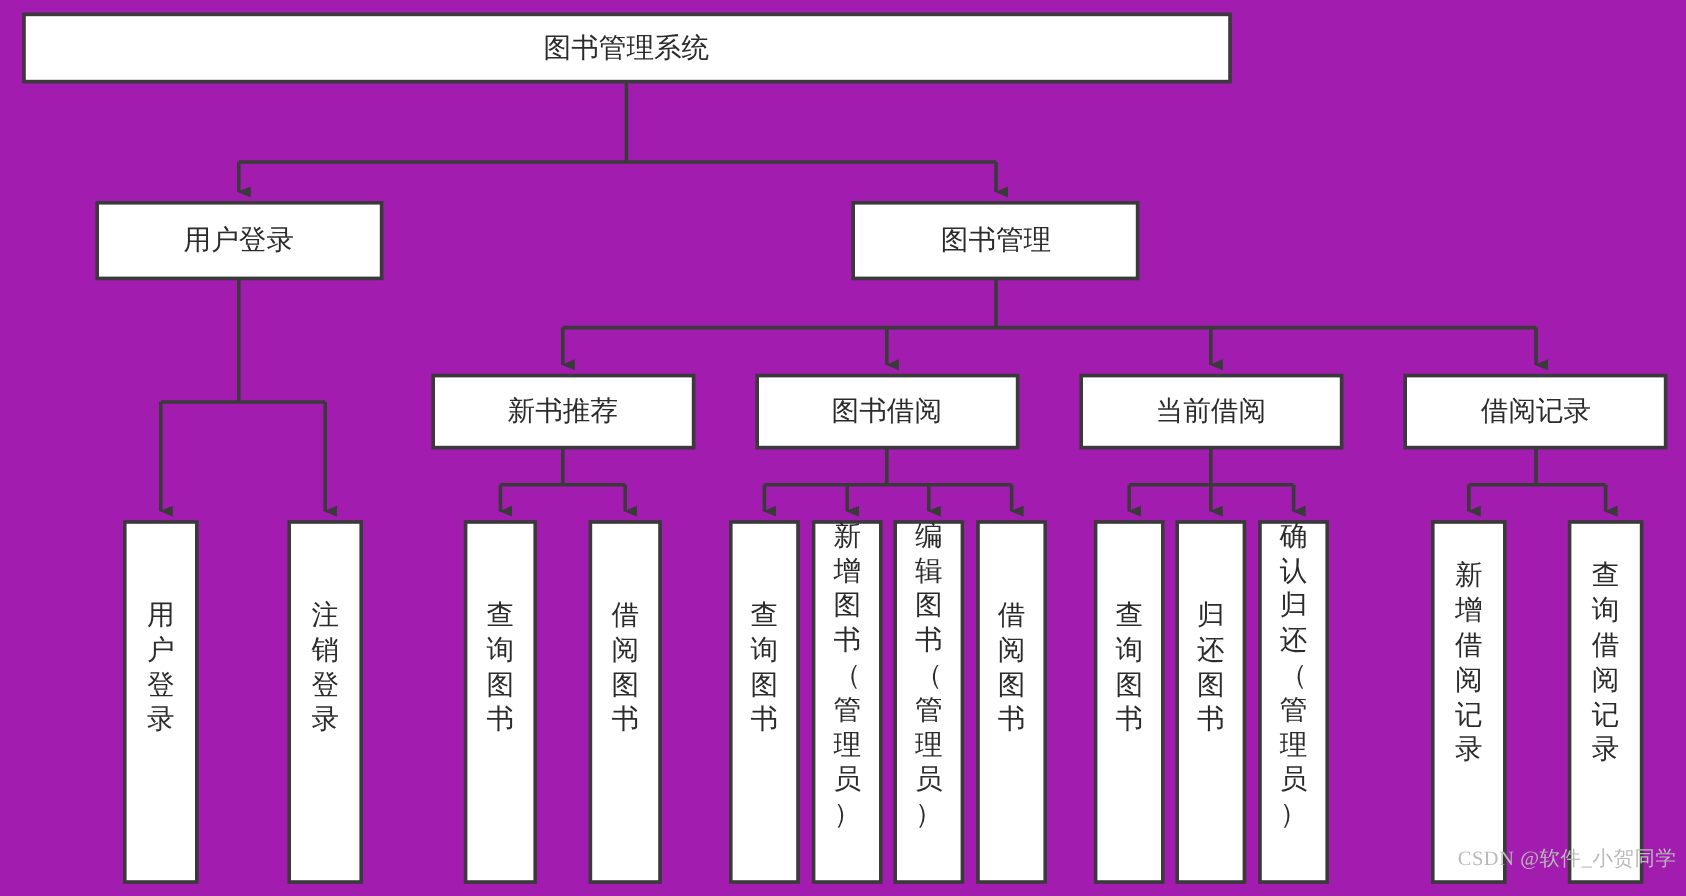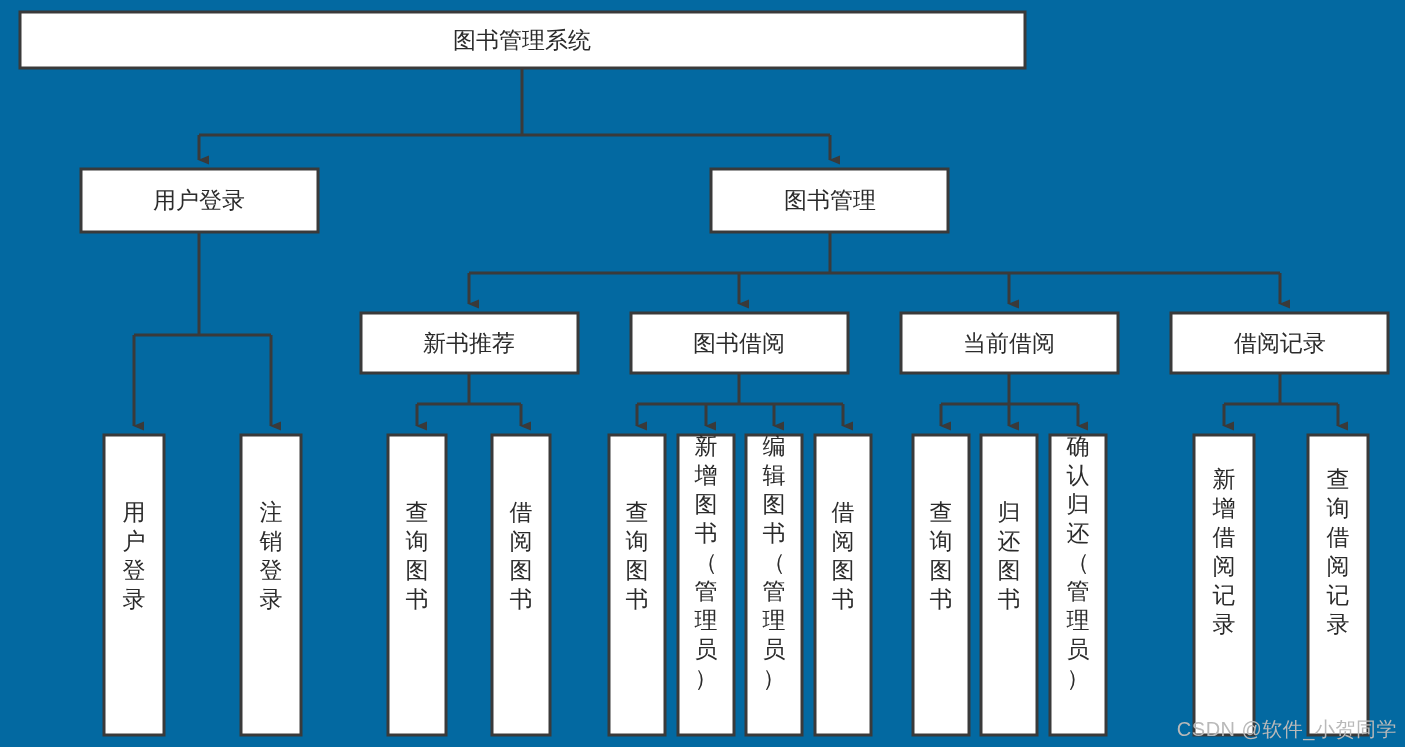--- a/index.html
+++ b/index.html
@@ -10,21 +10,21 @@
   body {
     width: 1405px;
     height: 747px;
     overflow: hidden;
     font-family: "DejaVu Sans", "Liberation Sans", sans-serif;
   }
   #diagram-root {
     position: relative;
     width: 1405px;
     height: 747px;
-    background: #0369a1;
+    background: #a21caf;
   }
   svg.diagram-canvas {
     display: block;
     width: 1405px;
     height: 747px;
   }
   .node-box {
     fill: #ffffff;
     stroke: #3a3a3a;
     stroke-width: 3;
@@ -47,23 +47,23 @@
     stroke-width: 3;
     fill: none;
   }
   .edge-arrow {
     fill: #3a3a3a;
     stroke: none;
   }
   .watermark-text {
     position: absolute;
     right: 8px;
-    bottom: 4px;
-    font-family: Liberation Sans, sans-serif;
-    font-size: 20px;
+    bottom: 20px;
+    font-family: Liberation Serif, serif;
+    font-size: 17px;
     color: #b9b9b9;
     white-space: nowrap;
     letter-spacing: 0.5px;
     pointer-events: none;
   }
 </style>
 </head>
 <body>
 
 <div id="diagram-root">

